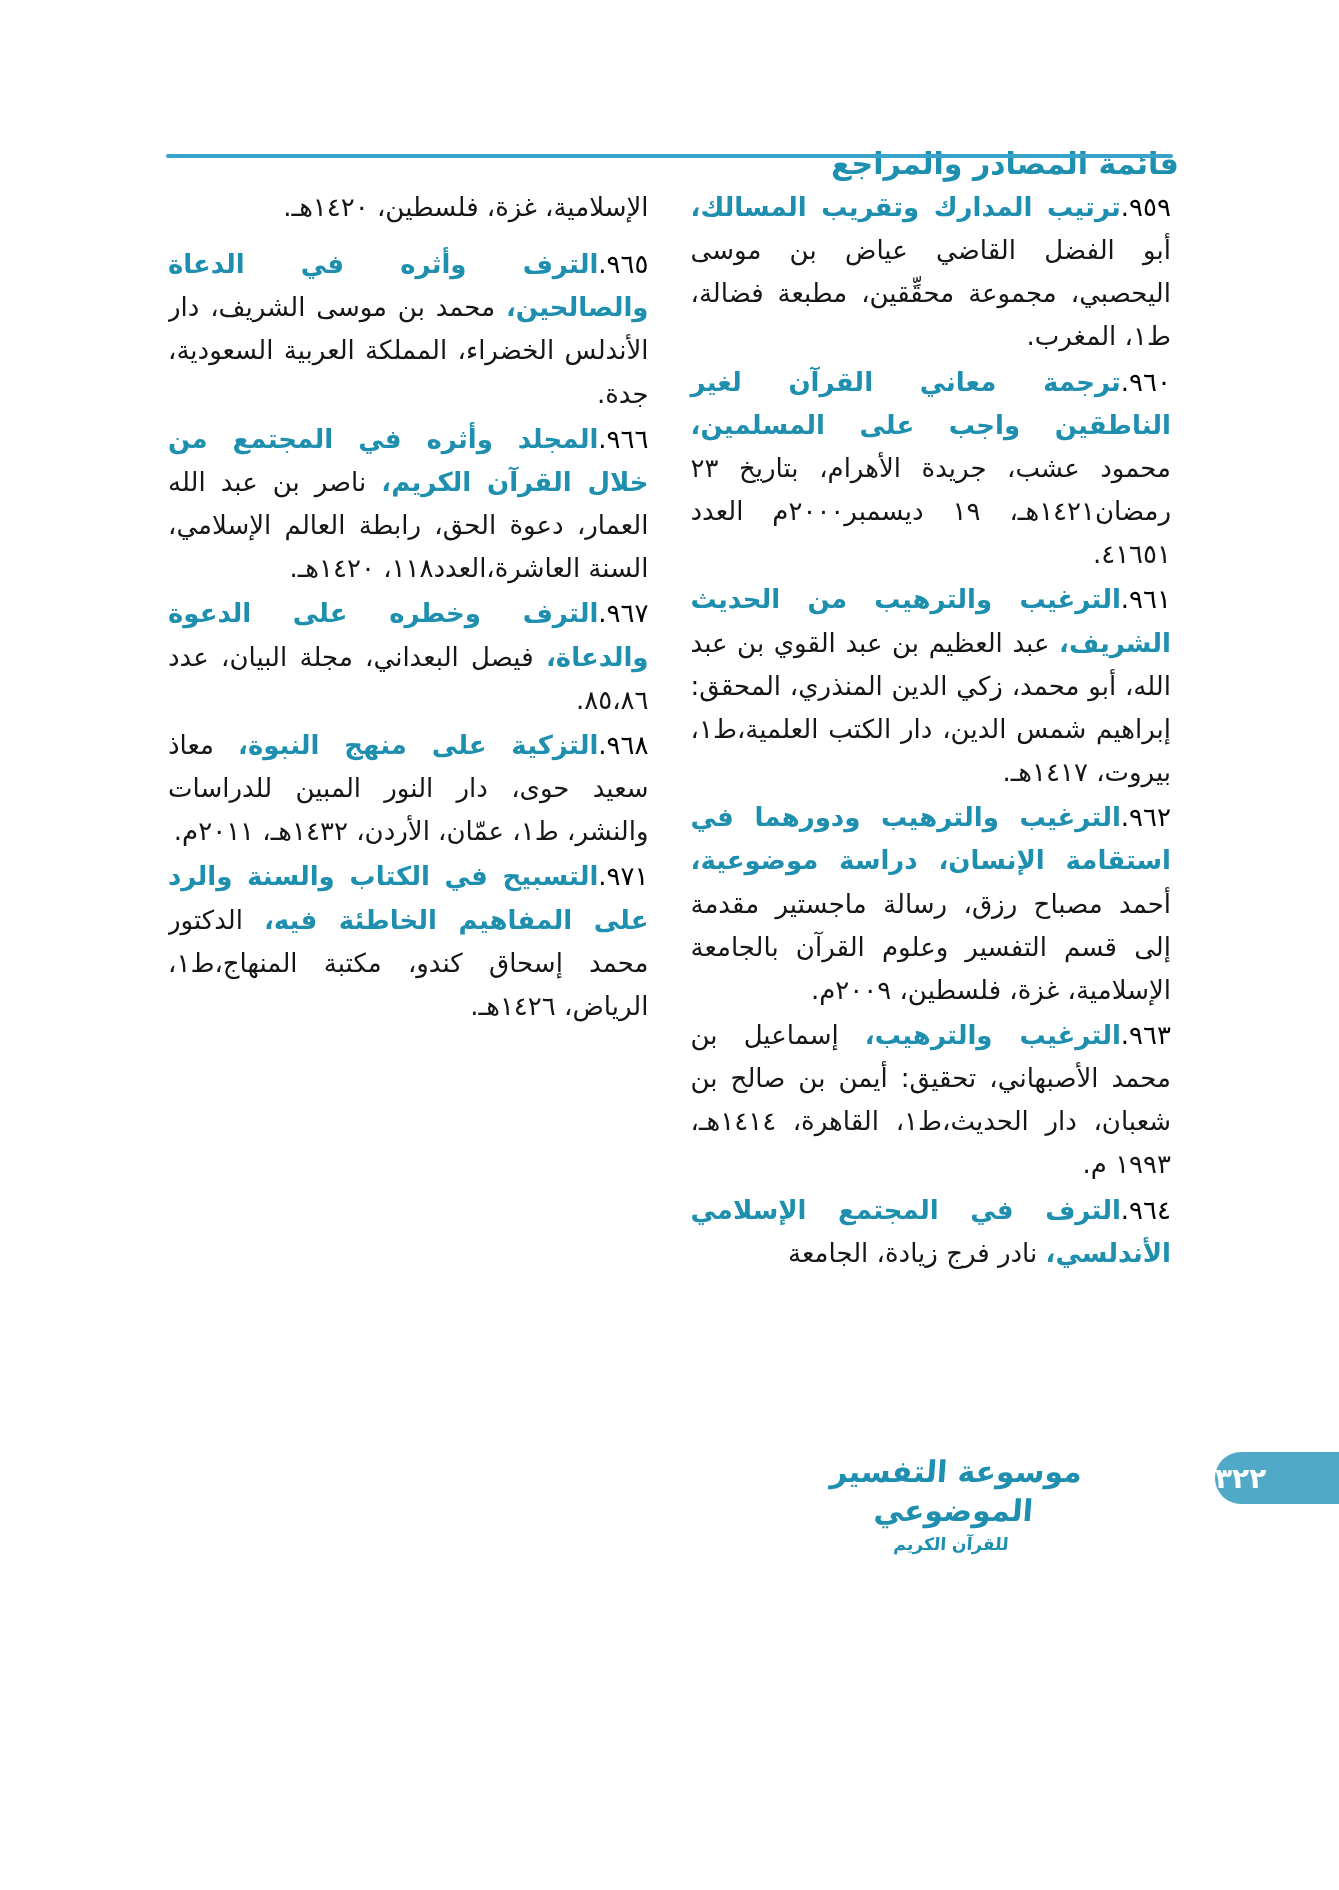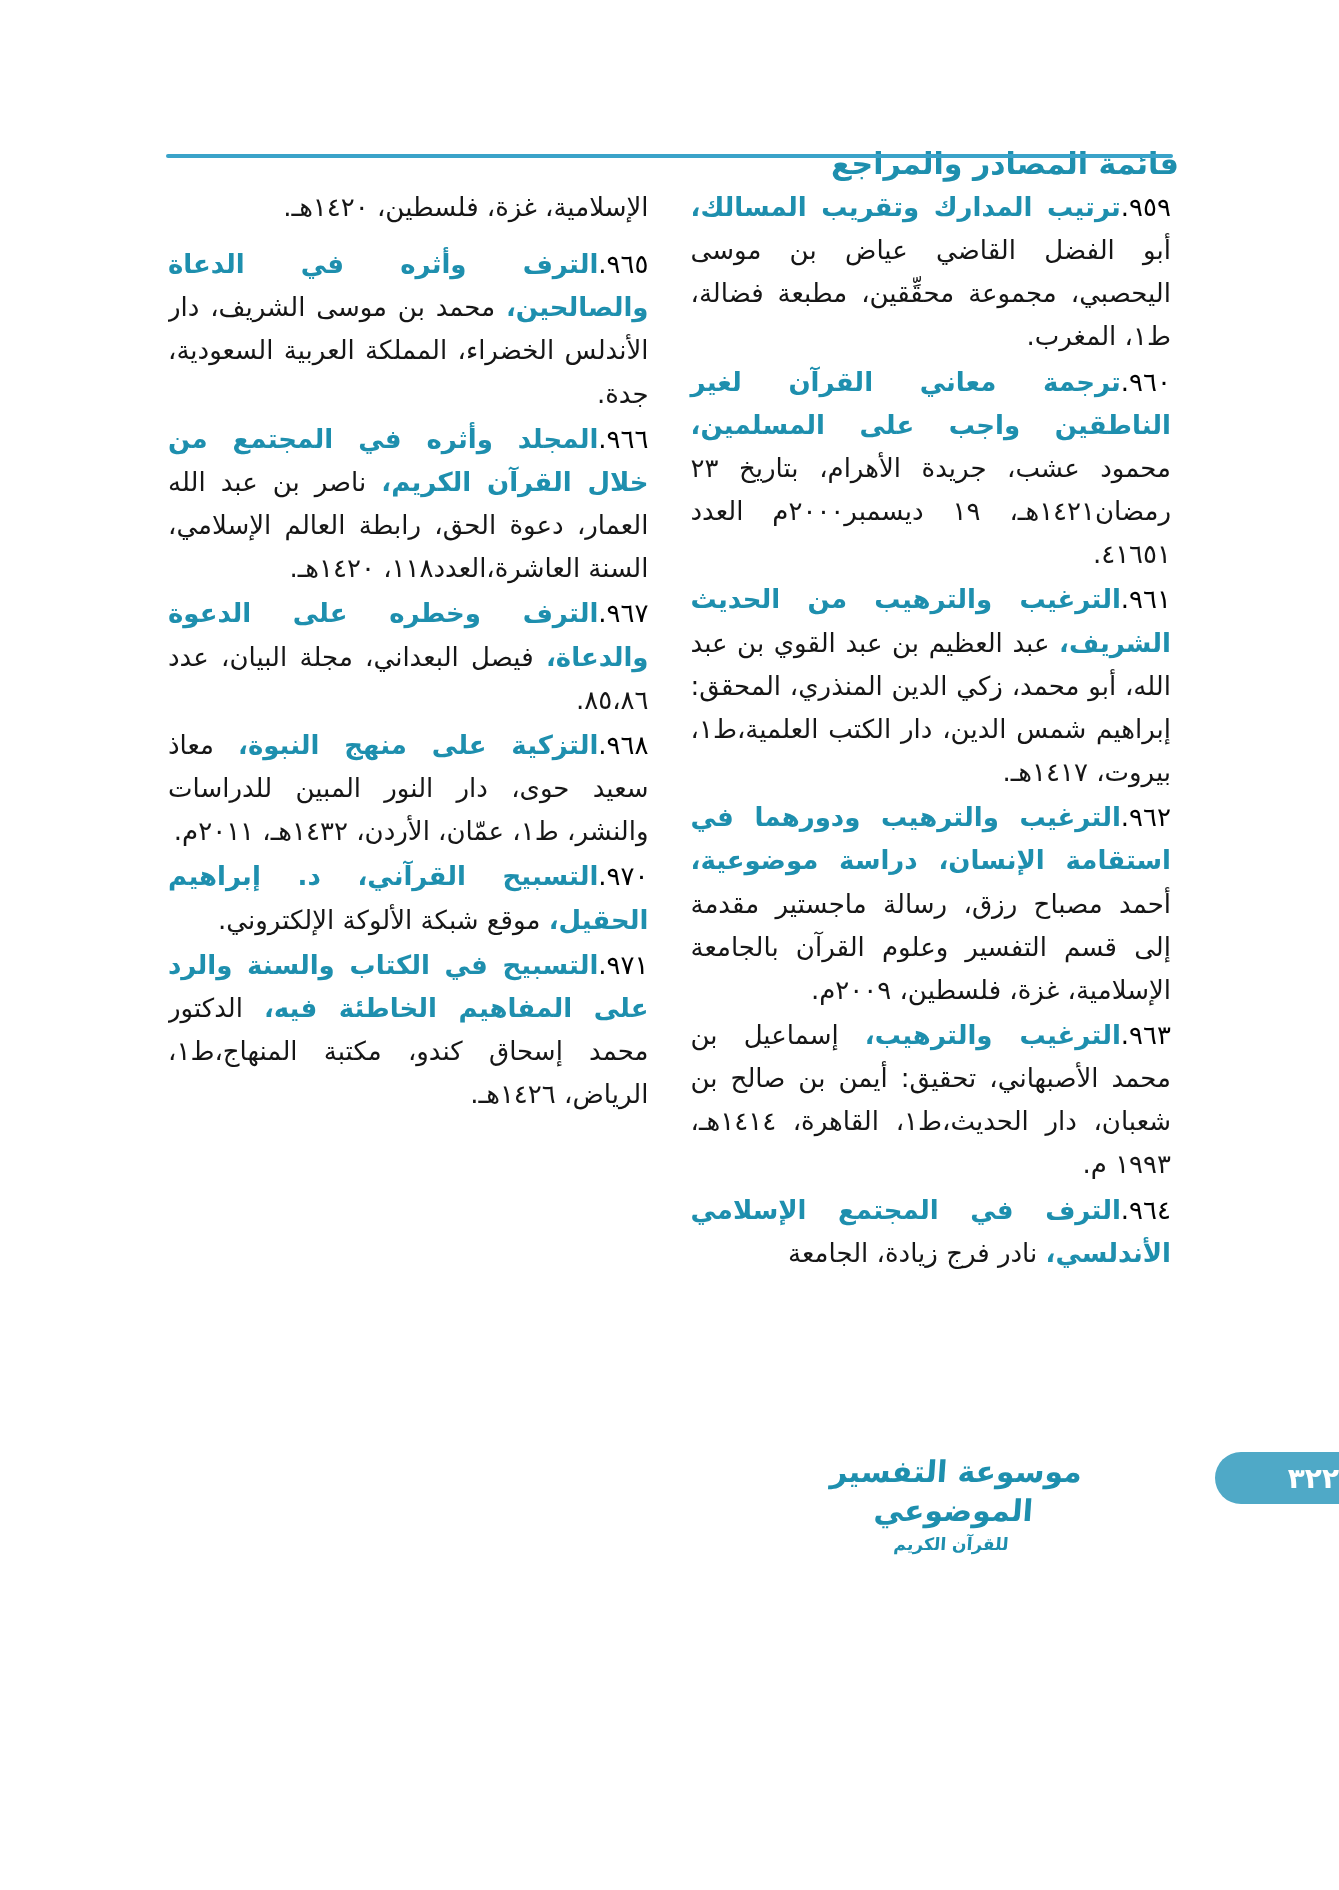--- a/index.html
+++ b/index.html
@@ -92,21 +92,21 @@
   .page-badge{
     position:absolute;
     top:1452px;
     right:0;
     width:124px;
     height:52px;
     background:var(--badge);
     border-radius:28px 0 0 28px;
     display:flex;
     align-items:center;
-    justify-content:flex-start;
+    justify-content:flex-end;
   }
   .page-num{
     color:#ffffff;
     font-size:28px;
     font-weight:bold;
     letter-spacing:2px;
   }
 </style>
 </head>
 <body>
@@ -126,21 +126,20 @@
       <p class="entry"><span class="num">٩٦٣.</span><span class="title">الترغيب والترهيب،</span> <span class="body-text">إسماعيل بن محمد الأصبهاني، تحقيق: أيمن بن صالح بن شعبان، دار الحديث،ط١، القاهرة، ١٤١٤هـ، ١٩٩٣ م.</span></p>
       <p class="entry"><span class="num">٩٦٤.</span><span class="title">الترف في المجتمع الإسلامي الأندلسي،</span> <span class="body-text">نادر فرج زيادة، الجامعة</span></p>
     </section>
 
     <section class="col">
       <p class="continuation"><span class="body-text">الإسلامية، غزة، فلسطين، ١٤٢٠هـ.</span></p>
       <p class="entry"><span class="num">٩٦٥.</span><span class="title">الترف وأثره في الدعاة والصالحين،</span> <span class="body-text">محمد بن موسى الشريف، دار الأندلس الخضراء، المملكة العربية السعودية، جدة.</span></p>
       <p class="entry"><span class="num">٩٦٦.</span><span class="title">المجلد وأثره في المجتمع من خلال القرآن الكريم،</span> <span class="body-text">ناصر بن عبد الله العمار، دعوة الحق، رابطة العالم الإسلامي، السنة العاشرة،العدد١١٨، ١٤٢٠هـ.</span></p>
       <p class="entry"><span class="num">٩٦٧.</span><span class="title">الترف وخطره على الدعوة والدعاة،</span> <span class="body-text">فيصل البعداني، مجلة البيان، عدد ٨٥،٨٦.</span></p>
       <p class="entry"><span class="num">٩٦٨.</span><span class="title">التزكية على منهج النبوة،</span> <span class="body-text">معاذ سعيد حوى، دار النور المبين للدراسات والنشر، ط١، عمّان، الأردن، ١٤٣٢هـ، ٢٠١١م.</span></p>
-      <p class="entry"><span class="num">٩٧٠.</span><span class="title">التسبيح القرآني، د. إبراهيم الحقيل،</span> <span class="body-text">موقع شبكة الألوكة الإلكتروني.</span></p>
       <p class="entry"><span class="num">٩٧١.</span><span class="title">التسبيح في الكتاب والسنة والرد على المفاهيم الخاطئة فيه،</span> <span class="body-text">الدكتور محمد إسحاق كندو، مكتبة المنهاج،ط١، الرياض، ١٤٢٦هـ.</span></p>
     </section>
 
   </main>
 
   <div class="logo">
     <div class="logo-main">موسوعة التفسير الموضوعي</div>
     <div class="logo-sub">للقرآن الكريم</div>
   </div>
 

